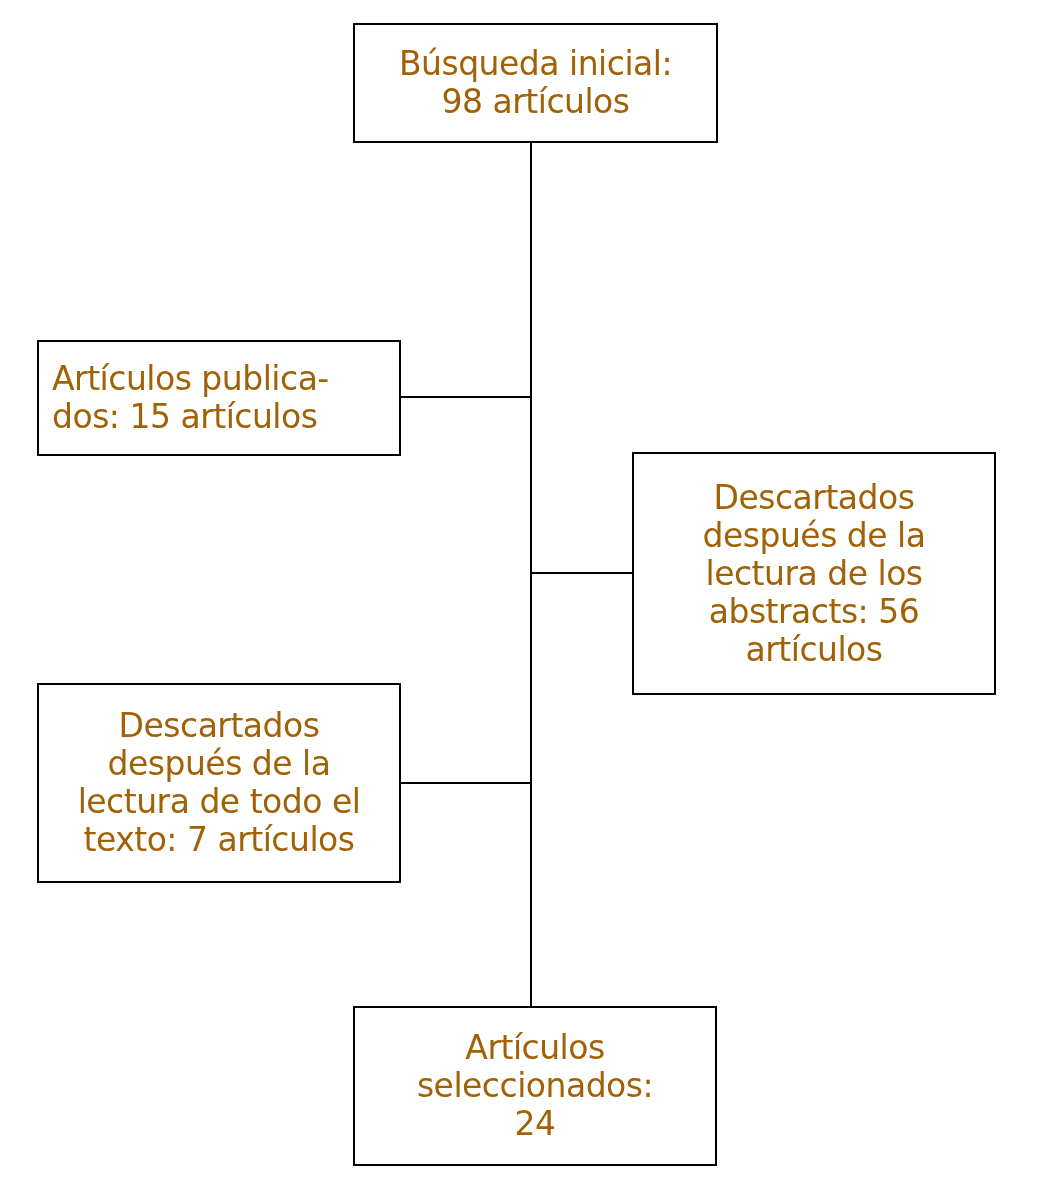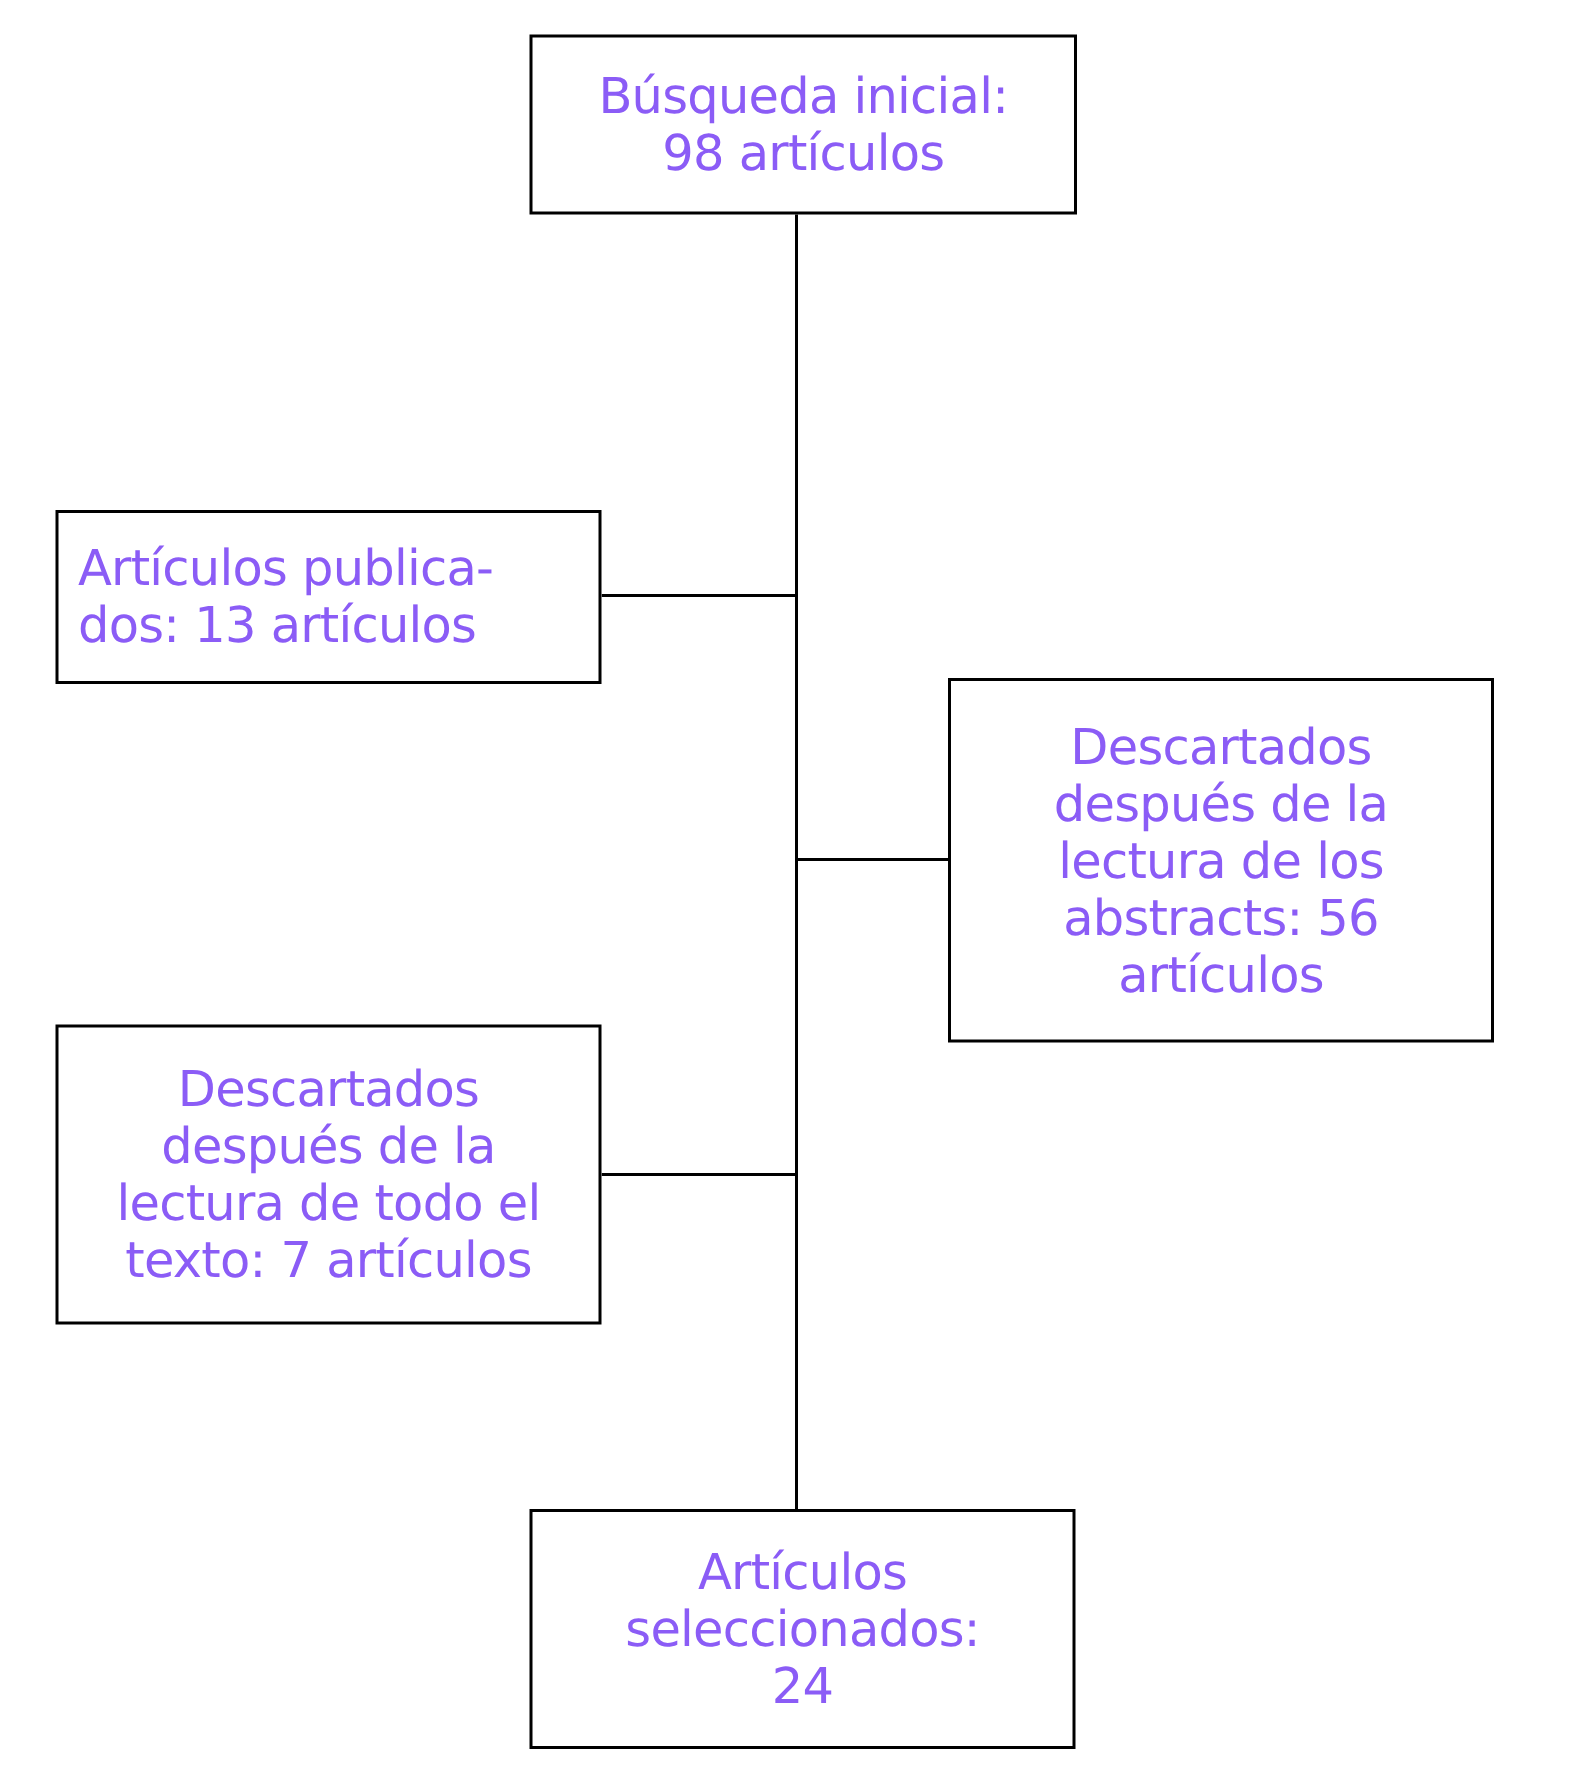--- a/index.html
+++ b/index.html
@@ -6,21 +6,21 @@
     margin: 0;
     padding: 0;
     background: #ffffff;
   }
   .canvas {
     position: relative;
     width: 1051px;
     height: 1186px;
     background: #ffffff;
     font-family: "DejaVu Sans", "Liberation Sans", sans-serif;
-    color: #8b5cf6;
+    color: #a16207;
   }
   .node {
     position: absolute;
     box-sizing: border-box;
     border: 2px solid #000000;
     background: #ffffff;
     display: flex;
     align-items: center;
     justify-content: center;
   }
@@ -58,21 +58,21 @@
 98 artículos</div>
   </div>
 
   <div class="line line-vertical"></div>
   <div class="line line-h1"></div>
   <div class="line line-h2"></div>
   <div class="line line-h3"></div>
 
   <div class="node node-published">
     <div class="node-text">Artículos publica-
-dos: 13 artículos</div>
+dos: 15 artículos</div>
   </div>
 
   <div class="node node-abstracts">
     <div class="node-text">Descartados
 después de la
 lectura de los
 abstracts: 56
 artículos</div>
   </div>
 

